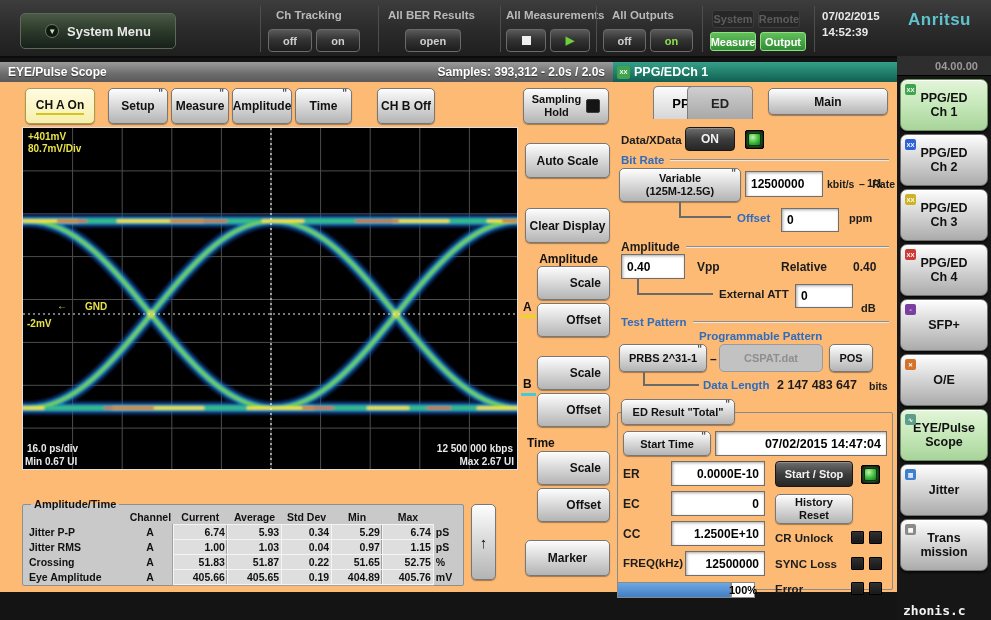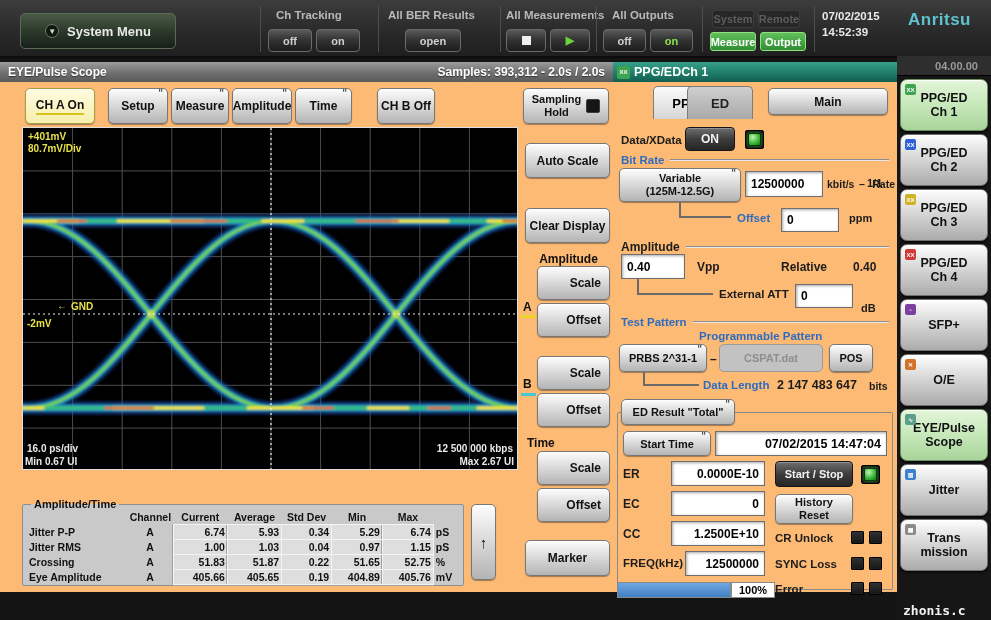--- a/index.html
+++ b/index.html
@@ -245,21 +245,21 @@
             <circle cx="128" cy="186" r="4" fill="#cfe44a" opacity="0.8"></circle>
             <circle cx="373" cy="186" r="4" fill="#cfe44a" opacity="0.8"></circle>
           </g>
 
           <line x1="0" y1="186" x2="494" y2="186" stroke="#f0f0f0" stroke-width="1.2" stroke-dasharray="2 3"></line>
           <line x1="248" y1="0" x2="248" y2="341" stroke="#f0f0f0" stroke-width="1.2" stroke-dasharray="2 3"></line>
         </svg>
         <div class="scope-lbl yellow" style="left:5px; top:3px;">+401mV</div>
         <div class="scope-lbl yellow" style="left:5px; top:15px;">80.7mV/Div</div>
         <div class="scope-lbl yellow" style="left:34px; top:172px;">←</div>
-        <div class="scope-lbl yellow" style="left:34px; top:173px;padding-left:14px;">GND</div>
+        <div class="scope-lbl yellow" style="left:48px; top:173px;padding-left:14px;">GND</div>
         <div class="scope-lbl yellow" style="left:4px; top:190px;">-2mV</div>
         <div class="scope-lbl white" style="left:4px; top:315px;">16.0 ps/div</div>
         <div class="scope-lbl white" style="left:2px; top:328px;">Min 0.67 UI</div>
         <div class="scope-lbl white" style="right:4px; top:315px;">12 500 000 kbps</div>
         <div class="scope-lbl white" style="right:3px; top:328px;">Max 2.67 UI</div>
       </div>
 
       <div class="chan-mark" style="left:523px; top:218px;">A</div>
       <div class="abs" style="left:521px; top:233px; width:15px; height:3px; background:#e8d62a;"></div>
       <div class="chan-mark" style="left:523px; top:295px;">B</div>
@@ -439,21 +439,21 @@
 
       <div class="dark-lbl abs" style="left:10px; top:475px; font-size:11.5px;">FREQ(kHz)</div>
       <div class="field r" style="position:absolute; left:72px; top:469px; width:80px; height:25px;">12500000</div>
       <div class="dark-lbl abs" style="left:162px; top:476px; font-size:11.5px;">SYNC Loss</div>
       <span class="ind-sq abs" style="left:238px; top:475px;"></span>
       <span class="ind-sq abs" style="left:256px; top:475px;"></span>
 
       <div class="progress-track" style="left:4px; top:500px; width:114px; height:16px;">
         <div class="progress-fill" style="width:100%;"></div>
       </div>
-      <div class="pct-box" style="left:118px; top:500px; width:44px; height:16px;">100%</div>
+      <div class="pct-box" style="left:118px; top:500px; width:24px; height:16px;">100%</div>
       <div class="dark-lbl abs" style="left:162px; top:501px; font-size:11.5px;">Error</div>
       <span class="ind-sq abs" style="left:238px; top:500px;"></span>
       <span class="ind-sq abs" style="left:256px; top:500px;"></span>
     </div>
   </div>
 
   <div class="sidebar">
     <div class="ver-strip">04.00.00</div>
 
     <div class="side-btn on">

